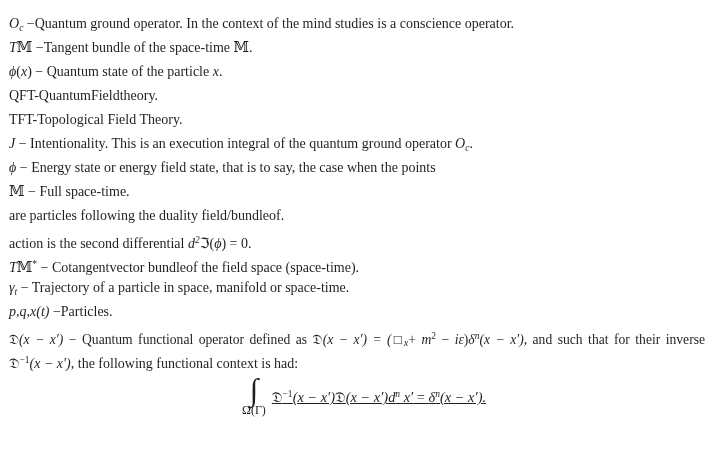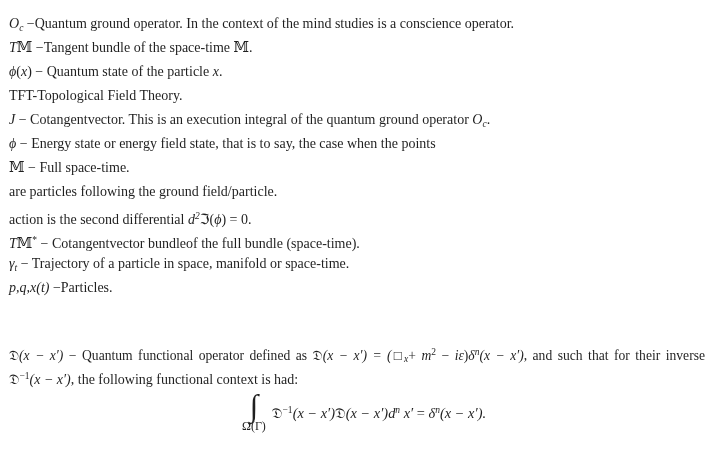--- a/index.html
+++ b/index.html
@@ -22,21 +22,20 @@
     line-height: 24px;
     font-size: 14px;
     white-space: pre;
     overflow: visible;
   }
   .doc p.justify {
     white-space: normal;
     font-size: 13.6px;
     text-align: justify;
     text-align-last: justify;
-    margin-top: 40px;
   }
   .it { font-style: italic; }
   .sp { font-size: 9.5px; vertical-align: 4.5px; }
   .sb { font-size: 9.5px; vertical-align: -2.5px; }
   .equation {
     height: 47px;
     display: flex;
     align-items: center;
     justify-content: center;
     padding-left: 14px;
@@ -53,36 +52,38 @@
   }
   .int-sub {
     font-size: 12px;
     line-height: 11px;
     margin-top: 2px;
   }
   .eq-body {
     font-size: 14.4px;
     line-height: 16px;
     white-space: pre;
+    text-decoration: underline;
   }
 </style>
 </head>
 <body style="background: rgb(255, 255, 255); color: rgb(31, 31, 31);">
 
 <div class="doc" id="doc">
     <p><span class="it">O</span><span class="it sb">c</span><span> −Quantum ground operator. In the context of the mind studies is a conscience operator.</span></p>
     <p><span class="it">T</span><span>𝕄</span><span> −Tangent bundle of the space-time </span><span>𝕄</span><span>.</span></p>
     <p><span class="it">ϕ</span><span>(</span><span class="it">x</span><span>)</span><span> − Quantum state of the particle </span><span class="it">x</span><span>.</span></p>
+    <p><span>QFT-QuantumFieldtheory.</span></p>
     <p><span>TFT-Topological Field Theory.</span></p>
-    <p><span class="it">J</span><span> − Cotangentvector. This is an execution integral of the quantum ground operator </span><span class="it">O</span><span class="it sb">c</span><span>.</span></p>
+    <p><span class="it">J</span><span> − Intentionality. This is an execution integral of the quantum ground operator </span><span class="it">O</span><span class="it sb">c</span><span>.</span></p>
     <p><span class="it">ϕ</span><span> − Energy state or energy field state, that is to say, the case when the points</span></p>
     <p><span>𝕄</span><span> − Full space-time.</span></p>
-    <p><span>are particles following the ground field/particle.</span></p>
+    <p><span>are particles following the duality field/bundleof.</span></p>
     <p><span>action is the second differential </span><span class="it">d</span><span class="it sp">2</span><span>ℑ</span><span>(</span><span class="it">ϕ</span><span>) = 0.</span></p>
-    <p><span class="it">T</span><span>𝕄</span><span class="sp">*</span><span> − Cotangentvector bundleof the full bundle (space-time).</span></p>
+    <p><span class="it">T</span><span>𝕄</span><span class="sp">*</span><span> − Cotangentvector bundleof the field space (space-time).</span></p>
     <p><span class="it">γ</span><span class="it sb">t</span><span> − Trajectory of a particle in space, manifold or space-time.</span></p>
     <p><span class="it">p,q,x(t)</span><span> −Particles.</span></p>
     <p class="justify"><span>𝔇</span><span class="it">(x − x′)</span><span> − Quantum functional operator defined as </span><span>𝔇</span><span class="it">(x − x′) = (</span><span>□</span><span class="it sb">x</span><span>+ </span><span class="it">m</span><span class="sp">2</span><span> − </span><span class="it">iε</span><span>)</span><span class="it">δ</span><span class="it sp">n</span><span class="it">(x − x′)</span><span>, and such that for their inverse</span></p>
     <p><span>𝔇</span><span class="sp">−1</span><span class="it">(x − x′)</span><span>, the following functional context is had:</span></p>
   </div>
 
 <div class="equation">
   <span class="int-col">
     <span class="int-glyph">∫</span>
     <span class="int-sub">Ω(Γ)</span>

